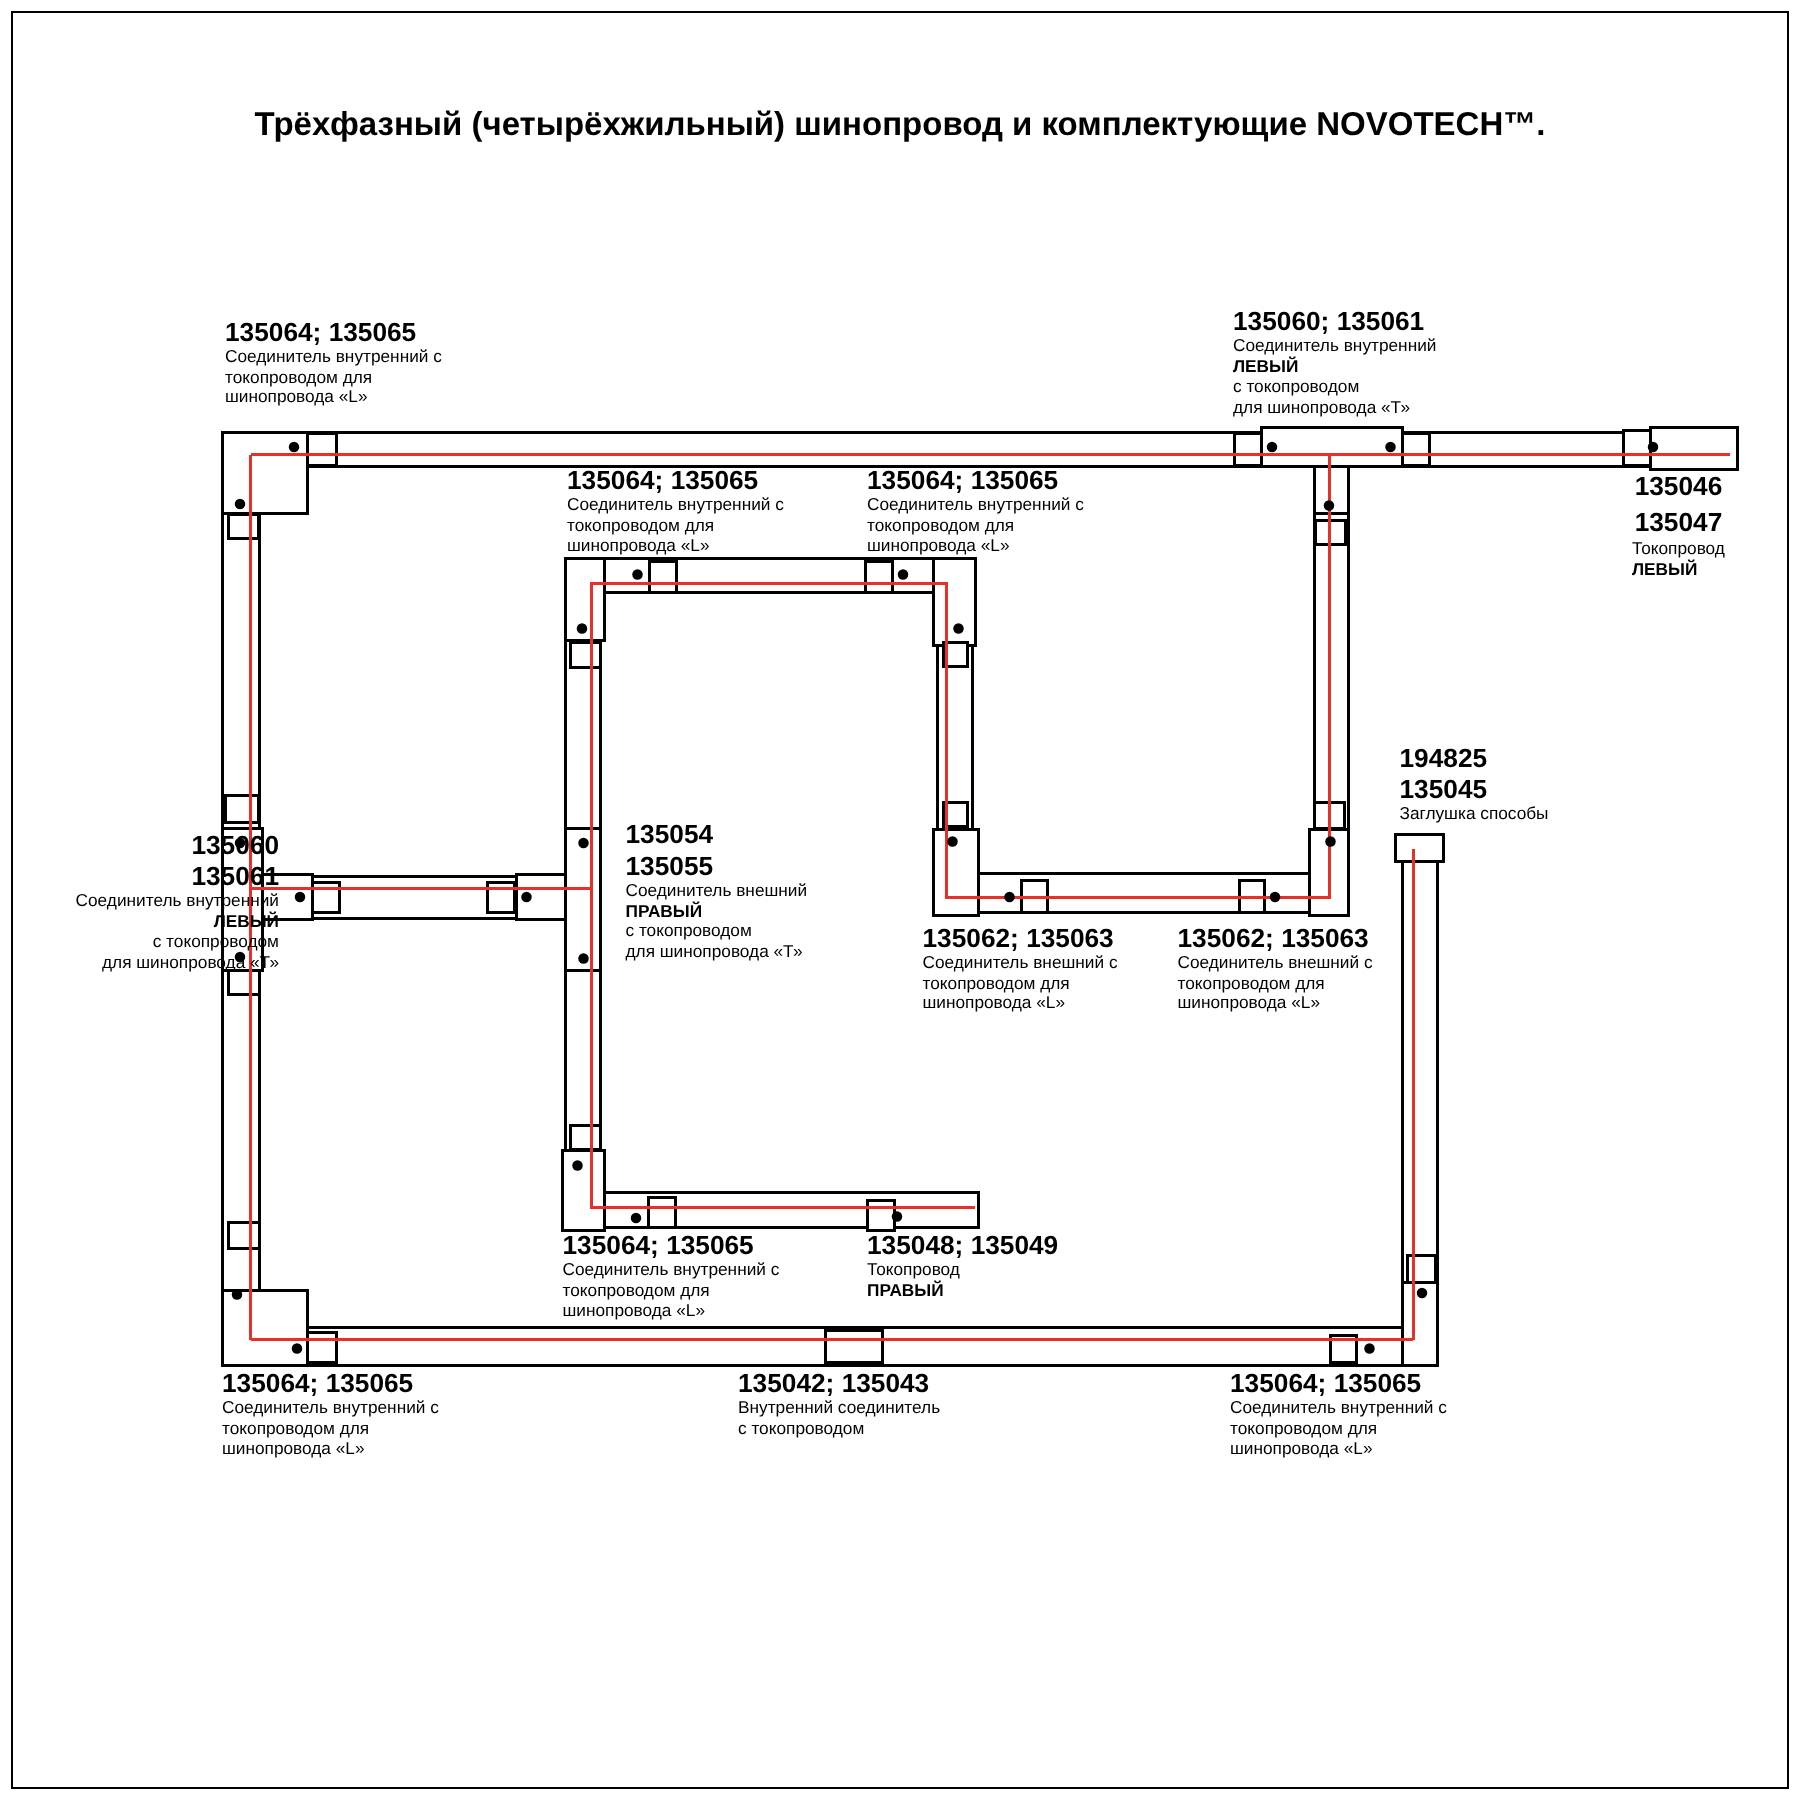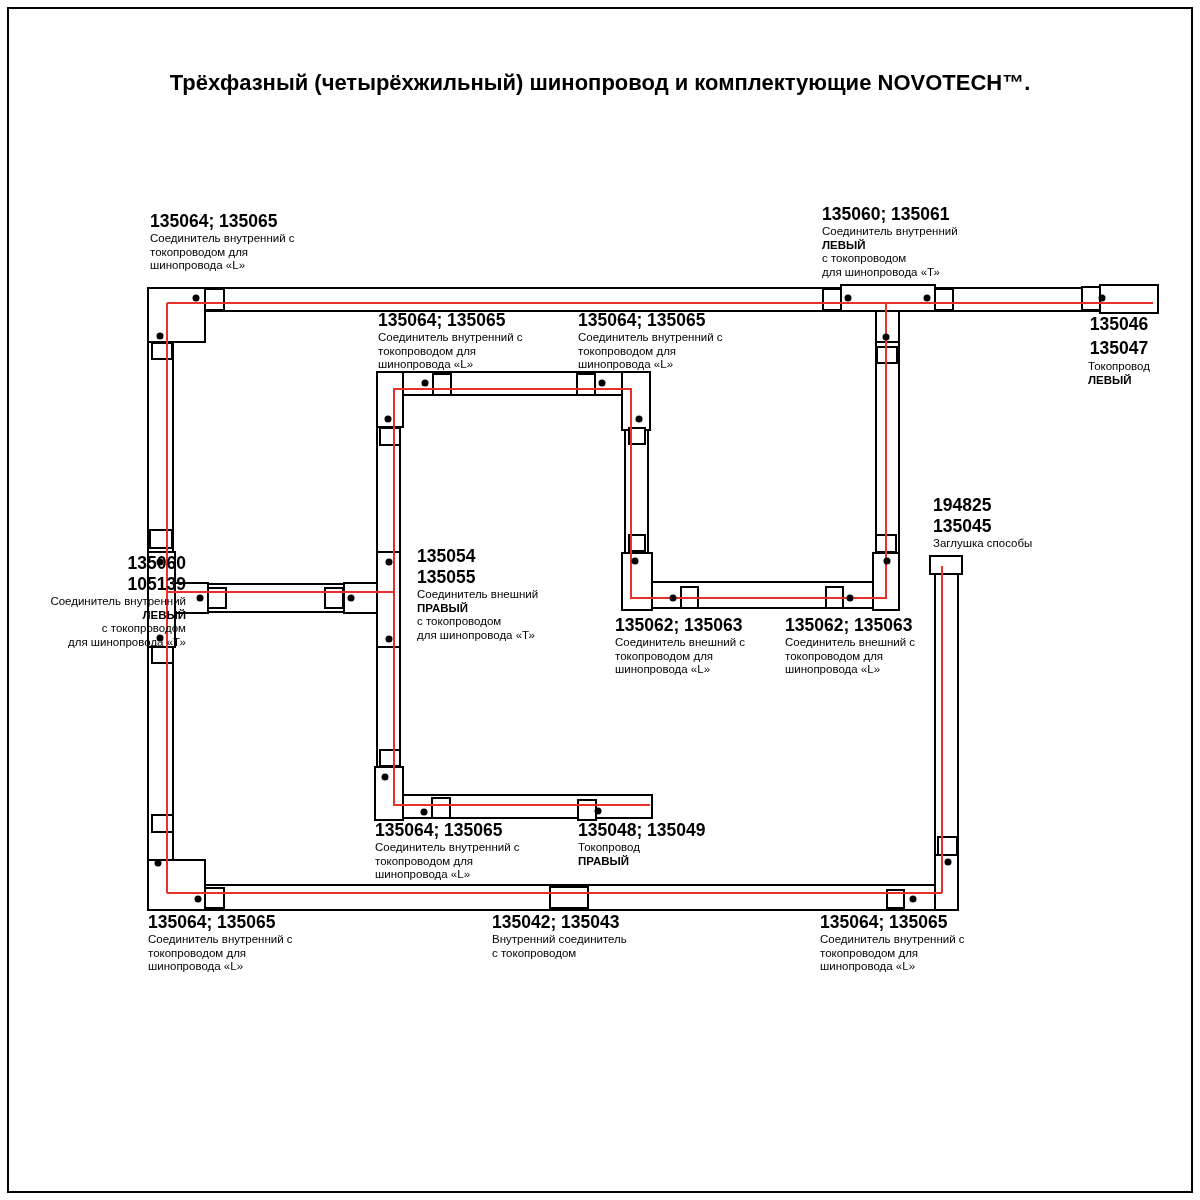--- a/index.html
+++ b/index.html
@@ -140,21 +140,21 @@
         <div class="desc">для шинопровода «Т»</div>
       </div>
       <div class="part-label" style="left: 1088px; top: 312px;">
         <div class="code gap">135046</div>
         <div class="code gap">135047</div>
         <div class="desc">Токопровод</div>
         <div class="desc bold">ЛЕВЫЙ</div>
       </div>
       <div class="part-label right" style="right: 1060px; top: 553px;">
         <div class="code">135060</div>
-        <div class="code">105139</div>
+        <div class="code">135061</div>
         <div class="desc">Соединитель внутренний</div>
         <div class="desc bold">ЛЕВЫЙ</div>
         <div class="desc">с токопроводом</div>
         <div class="desc">для шинопровода «Т»</div>
       </div>
       <div class="part-label" style="left: 417px; top: 546px;">
         <div class="code">135054</div>
         <div class="code">135055</div>
         <div class="desc">Соединитель внешний</div>
         <div class="desc bold">ПРАВЫЙ</div>

